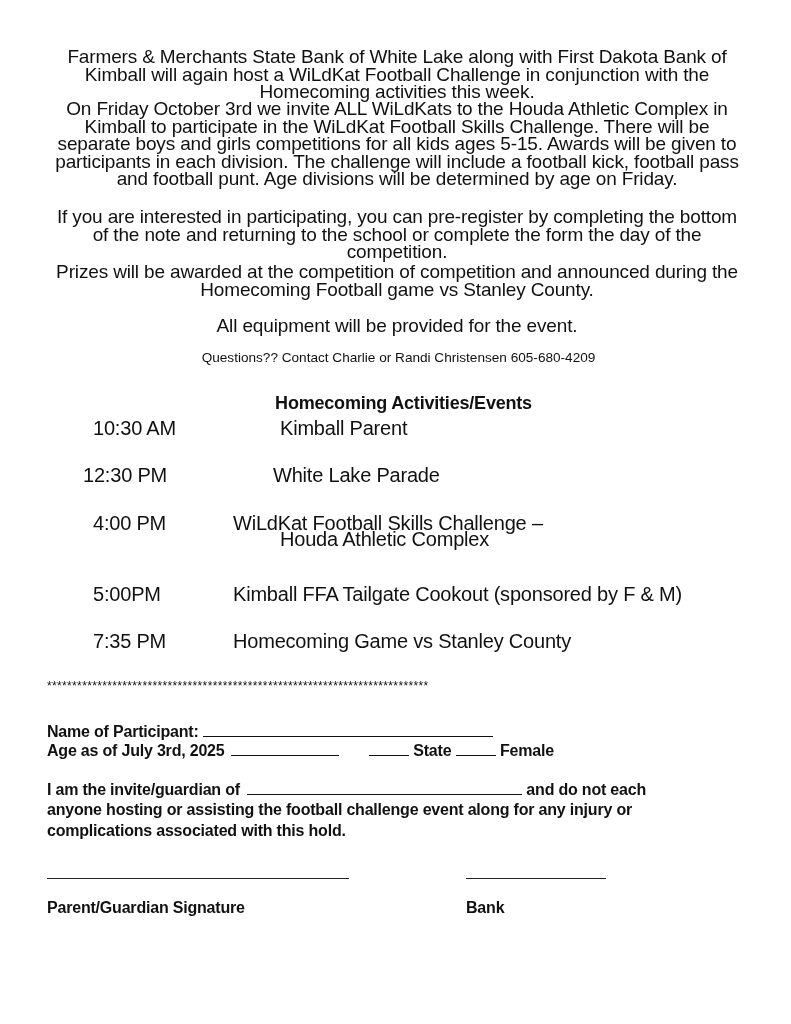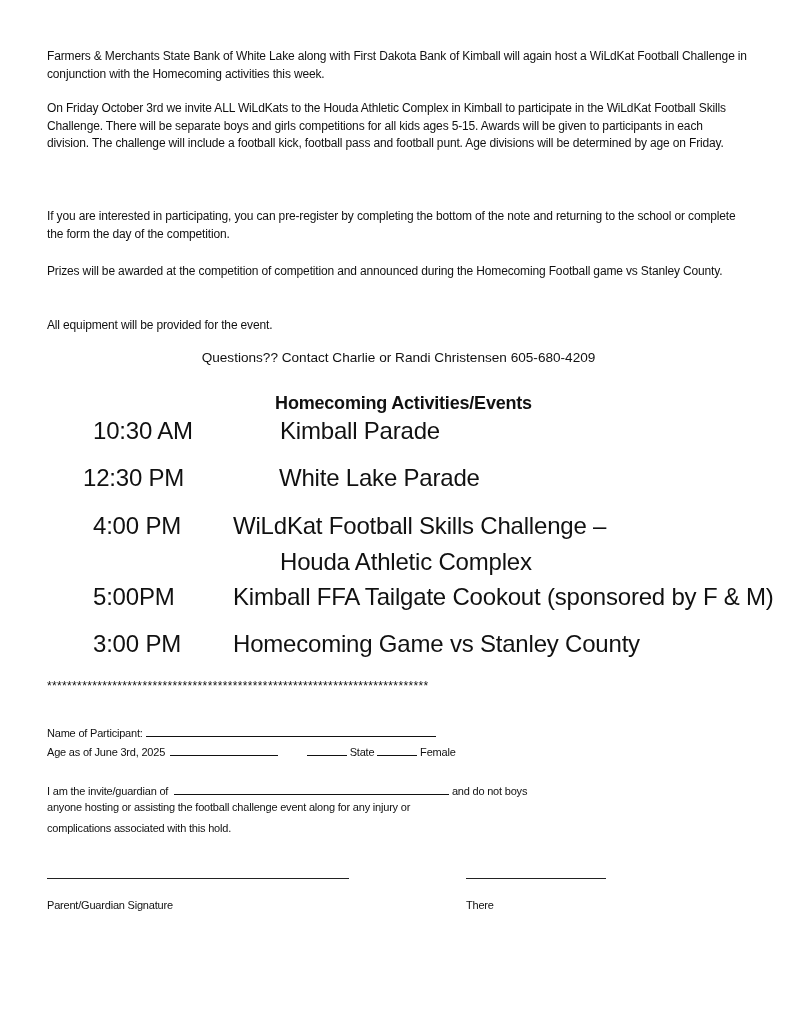--- a/index.html
+++ b/index.html
@@ -2,85 +2,86 @@
 <html><head>
 <meta charset="utf-8">
 <style>
   html, body { margin: 0; padding: 0; background: #ffffff; }
   body {
     width: 791px; height: 1024px; position: relative; overflow: hidden;
     font-family: "Liberation Sans", sans-serif; color: #111;
   }
   .para {
     position: absolute; left: 47px; width: 700px;
-    font-size: 12px; line-height: 17.5px; letter-spacing: -0.15px;
+    font-size: 19px; line-height: 17.5px; letter-spacing: -0.15px;
     margin: 0;
+    text-align: center;
   }
   .center { position: absolute; left: 0; width: 791px; text-align: center; font-size: 13.6px; }
   .heading {
     position: absolute; left: 0; width: 791px; text-align: center;
     font-size: 18px; font-weight: bold; letter-spacing: -0.2px;
   }
-  .ev { position: absolute; font-size: 24px; letter-spacing: -0.2px; white-space: nowrap; }
+  .ev { position: absolute; font-size: 20px; letter-spacing: -0.2px; white-space: nowrap; }
   .stars { position: absolute; left: 47px; top: 679px; font-size: 12px; letter-spacing: 0.35px; white-space: nowrap; }
-  .form { position: absolute; font-size: 11px; letter-spacing: -0.2px; white-space: nowrap; }
+  .form { position: absolute; font-size: 16px; letter-spacing: -0.2px; white-space: nowrap; font-weight: bold; }
   .blank { display: inline-block; border-bottom: 1.3px solid #111; height: 14px; vertical-align: baseline; }
   .line { position: absolute; border-top: 1.4px solid #222; height: 0; }
 </style>
 </head>
 <body>
 
 <p class="para" style="top:48px">Farmers &amp; Merchants State Bank of White Lake along with First Dakota Bank of Kimball will again host a WiLdKat Football Challenge in conjunction with the Homecoming activities this week.</p>
 <p class="para" style="top:100px">On Friday October 3rd we invite ALL WiLdKats to the Houda Athletic Complex in Kimball to participate in the WiLdKat Football Skills Challenge.  There will be separate boys and girls competitions for all kids ages 5-15.  Awards will be given to participants in each division. The challenge will include a football kick, football pass and football punt.  Age divisions will be determined by age on Friday.</p>
 <p class="para" style="top:208px">If you are interested in participating, you can pre-register by completing the bottom of the note and returning to the school or complete the form the day of the competition.</p>
 <p class="para" style="top:263px">Prizes will be awarded at the competition of competition and announced during the Homecoming Football game vs Stanley County.</p>
 <p class="para" style="top:317px">All equipment will be provided for the event.</p>
 <div class="center" style="top:350px; padding-left:3px;">Questions?? Contact Charlie or Randi Christensen 605-680-4209</div>
 
 <div class="heading" style="top:393px; padding-left:8px;">Homecoming Activities/Events</div>
 
 <div>
   <div class="ev" style="left:93px; top:417px">10:30 AM</div>
-  <div class="ev" style="left:280px; top:417px">Kimball Parade</div>
+  <div class="ev" style="left:280px; top:417px">Kimball Parent</div>
 
   <div class="ev" style="left:83px; top:464px">12:30 PM</div>
-  <div class="ev" style="left:279px; top:464px">White Lake Parade</div>
+  <div class="ev" style="left:273px; top:464px">White Lake Parade</div>
 
   <div class="ev" style="left:93px; top:512px">4:00 PM</div>
   <div class="ev" style="left:233px; top:512px">WiLdKat Football Skills Challenge –</div>
-  <div class="ev" style="left:280px; top:548px">Houda Athletic Complex</div>
+  <div class="ev" style="left:280px; top:528px">Houda Athletic Complex</div>
 
   <div class="ev" style="left:93px; top:583px">5:00PM</div>
   <div class="ev" style="left:233px; top:583px">Kimball FFA Tailgate Cookout (sponsored by F &amp; M)</div>
 
-  <div class="ev" style="left:93px; top:630px">3:00 PM</div>
+  <div class="ev" style="left:93px; top:630px">7:35 PM</div>
   <div class="ev" style="left:233px; top:630px">Homecoming Game vs Stanley County</div>
 </div>
 
 <div class="stars">****************************************************************************</div>
 
 <div class="form" style="left:47px; top:722px">
   <span>Name of Participant:</span>
   <span class="blank" style="width:290px"></span>
 </div>
 
 <div class="form" style="left:47px; top:741px">
-  <span>Age as of June 3rd, 2025</span>
+  <span>Age as of July 3rd, 2025</span>
   <span class="blank" style="width:108px; margin-left:2px"></span>
   <span class="blank" style="width:40px; margin-left:26px"></span>
   <span>State</span>
   <span class="blank" style="width:40px"></span>
   <span>Female</span>
 </div>
 
 <div class="form" style="left:47px; top:780px">
   <span>I am the invite/guardian of</span>
   <span class="blank" style="width:275px; margin-left:3px"></span>
-  <span>and do not boys</span>
+  <span>and do not each</span>
 </div>
 <div class="form" style="left:47px; top:801px">anyone hosting or assisting the football challenge event along for any injury or</div>
 <div class="form" style="left:47px; top:822px">complications associated with this hold.</div>
 
 <div class="line" style="left:47px; top:878px; width:302px"></div>
 <div class="line" style="left:466px; top:878px; width:140px"></div>
 
 <div class="form" style="left:47px; top:899px">Parent/Guardian Signature</div>
-<div class="form" style="left:466px; top:899px">There</div>
+<div class="form" style="left:466px; top:899px">Bank</div>
 
 </body></html>

